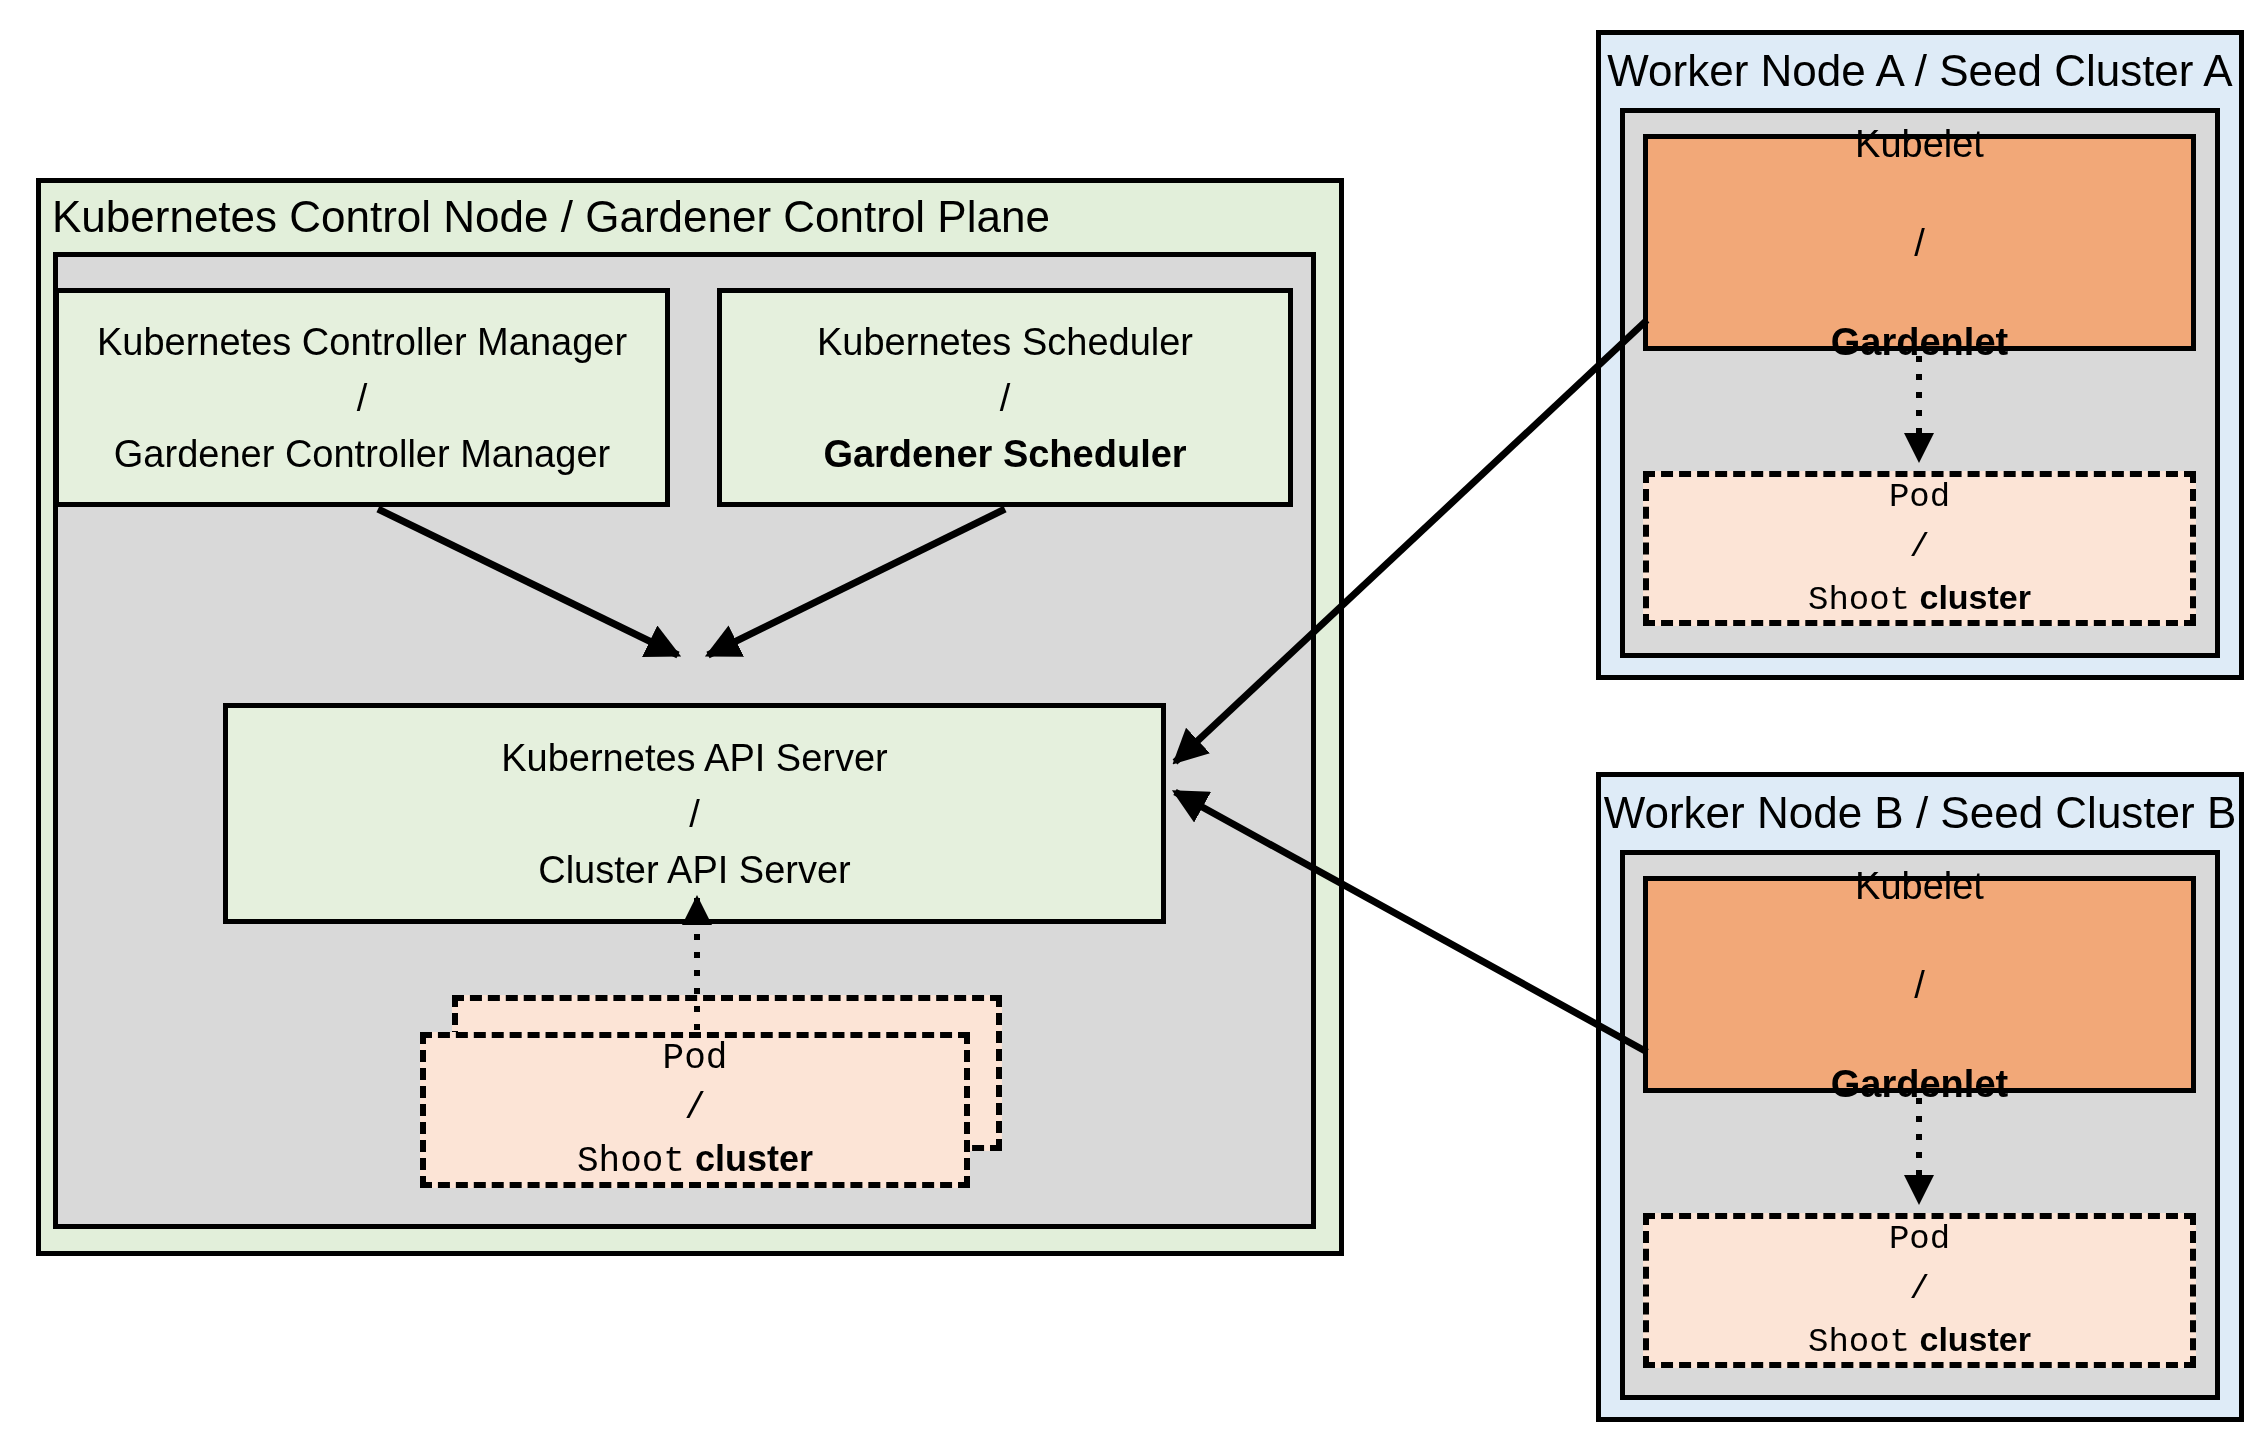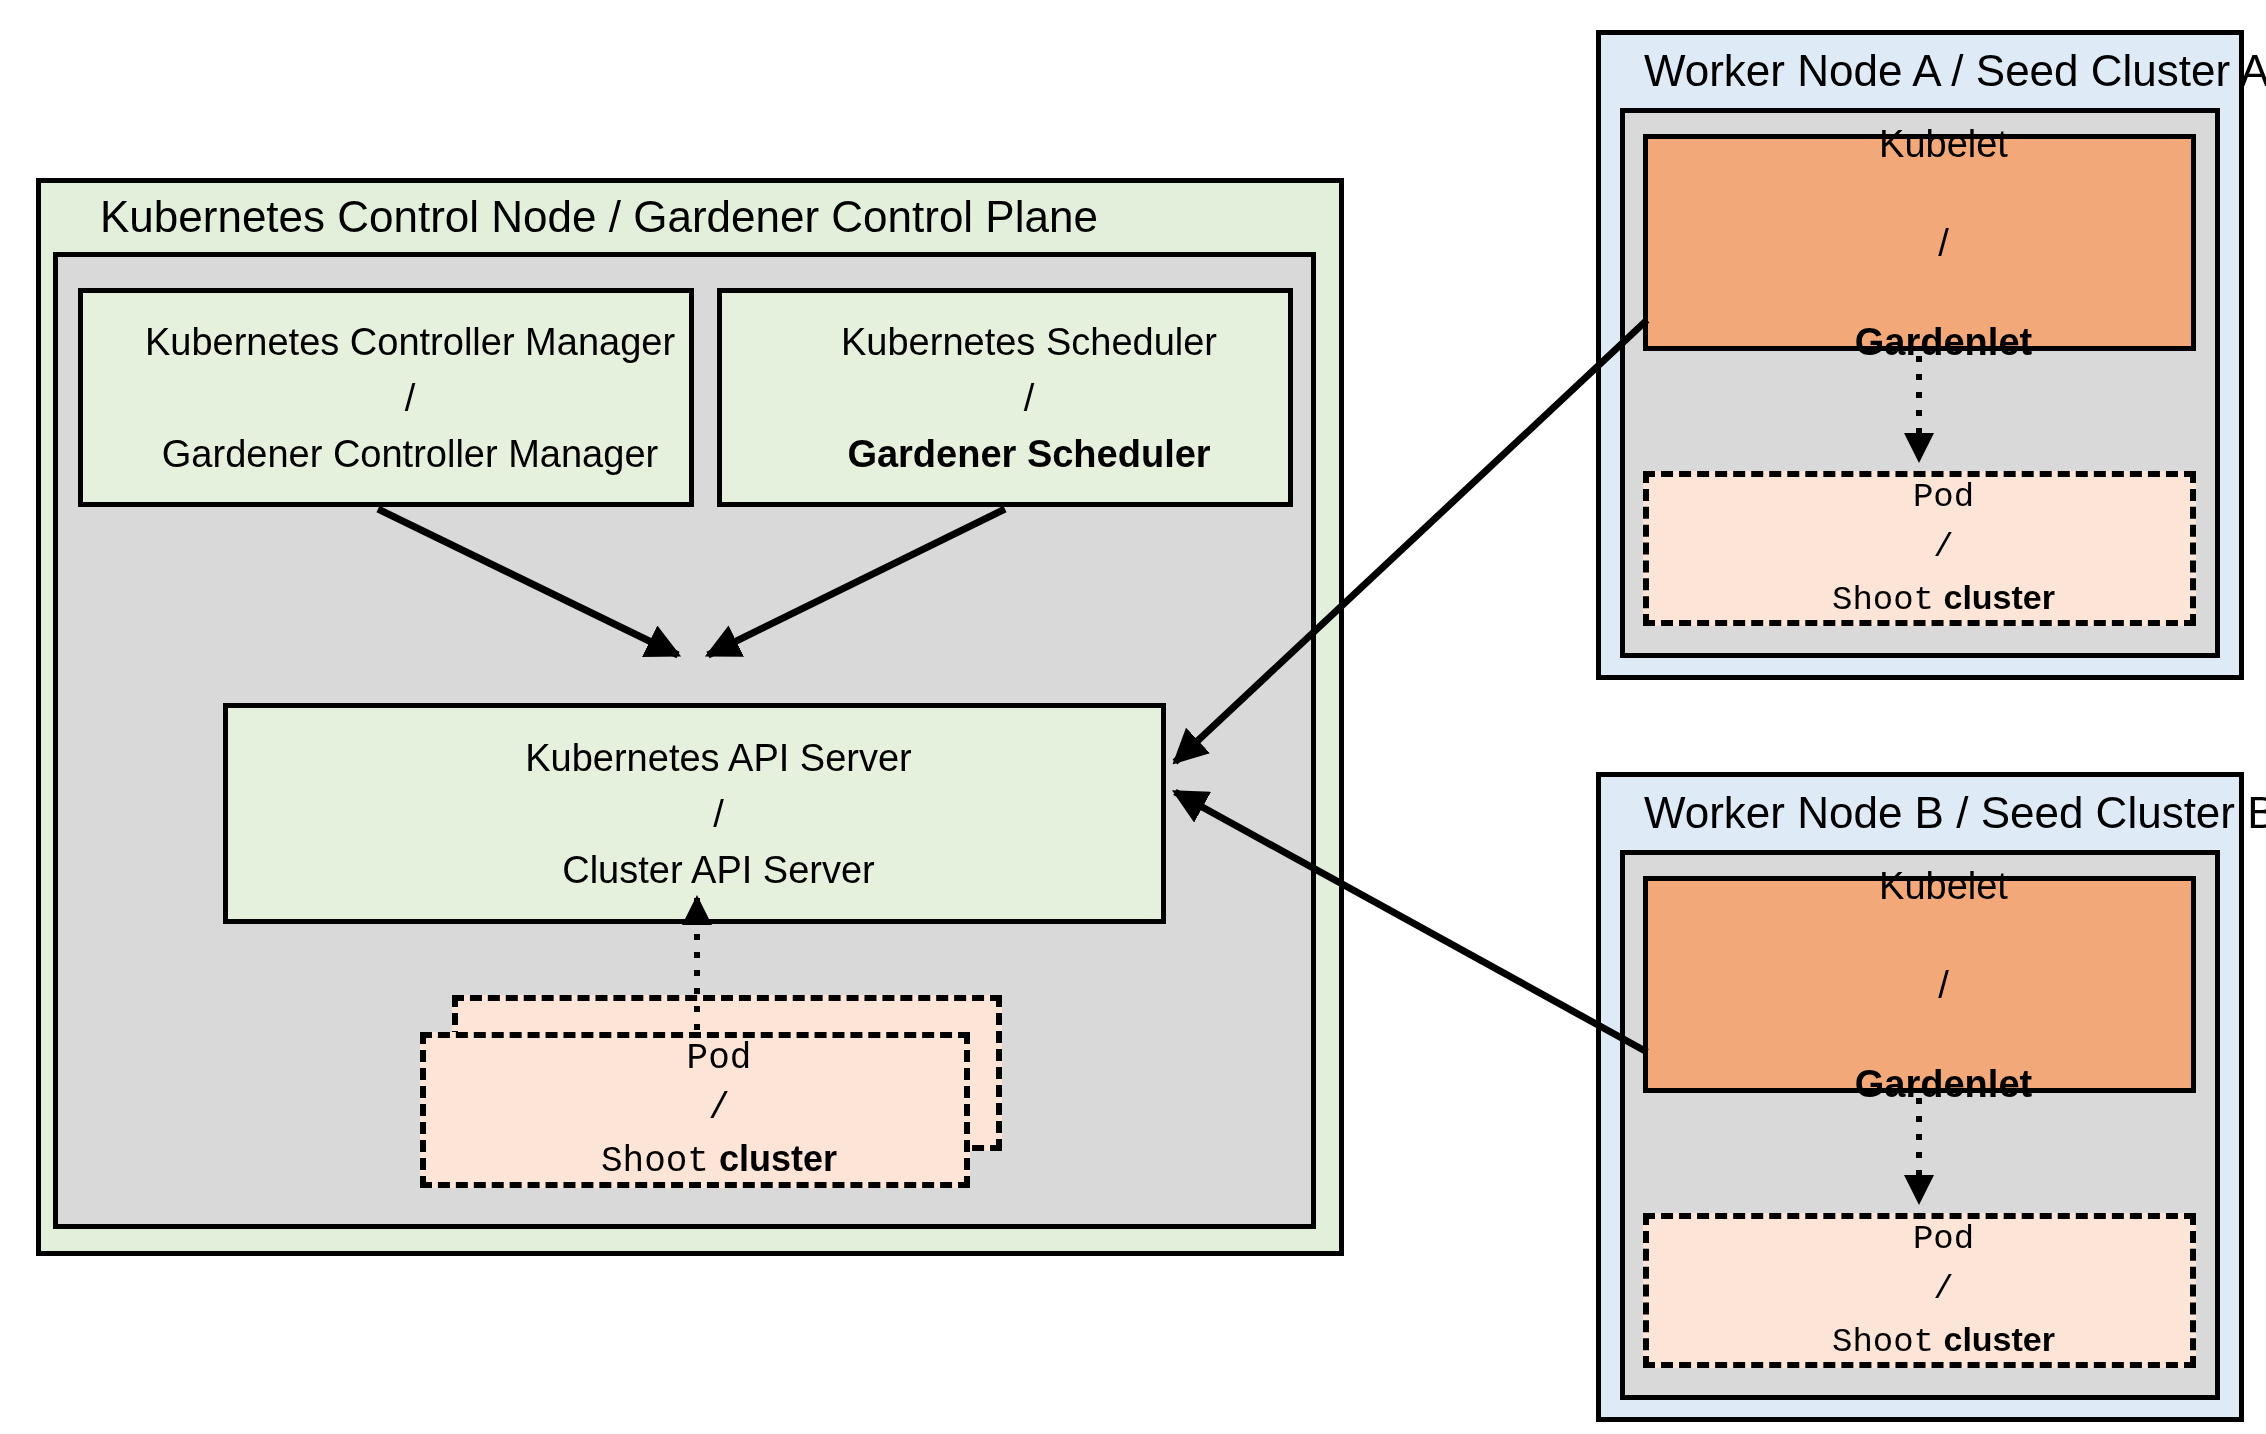--- a/index.html
+++ b/index.html
@@ -13,21 +13,21 @@
   }
   html,body{margin:0;padding:0;background:#ffffff;}
   #canvas{
     position:relative;
     width:2266px;height:1434px;
     background:#ffffff;
     font-family:"Liberation Sans", sans-serif;
     color:#000;
     overflow:hidden;
   }
-  .abs{position:absolute;box-sizing:border-box;padding-left:48px;}
+  .abs{position:absolute;box-sizing:border-box;}
   .frame{border:5px solid var(--line);}
   .center-col{
     display:flex;flex-direction:column;align-items:center;justify-content:center;
     text-align:center;
   }
   .lbl{font-size:38px;line-height:56px;white-space:nowrap;}
   .section-title{font-size:44px;line-height:50px;white-space:nowrap;}
   .bold{font-weight:700;}
   .mono{font-family:"Liberation Mono", monospace;}
   .pod-box{
@@ -46,21 +46,21 @@
 <body>
 
 <div id="canvas">
 
   <div class="abs frame cp-outer" style="left:36px;top:178px;width:1308px;height:1078px;"></div>
 
   <div class="abs section-title" style="left:52px;top:192px;">Kubernetes Control Node / Gardener Control Plane</div>
 
   <div class="abs frame gray-panel" style="left:53px;top:252px;width:1263px;height:977px;"></div>
 
-  <div class="abs frame green-box center-col" style="left:78px;top:288px;width:616px;height:219px;">
+  <div class="abs frame green-box center-col" style="left:54px;top:288px;width:616px;height:219px;">
     <div class="lbl">Kubernetes Controller Manager</div>
     <div class="lbl">/</div>
     <div class="lbl">Gardener Controller Manager</div>
   </div>
 
   <div class="abs frame green-box center-col" style="left:717px;top:288px;width:576px;height:219px;">
     <div class="lbl">Kubernetes Scheduler</div>
     <div class="lbl">/</div>
     <div class="lbl bold">Gardener Scheduler</div>
   </div>

